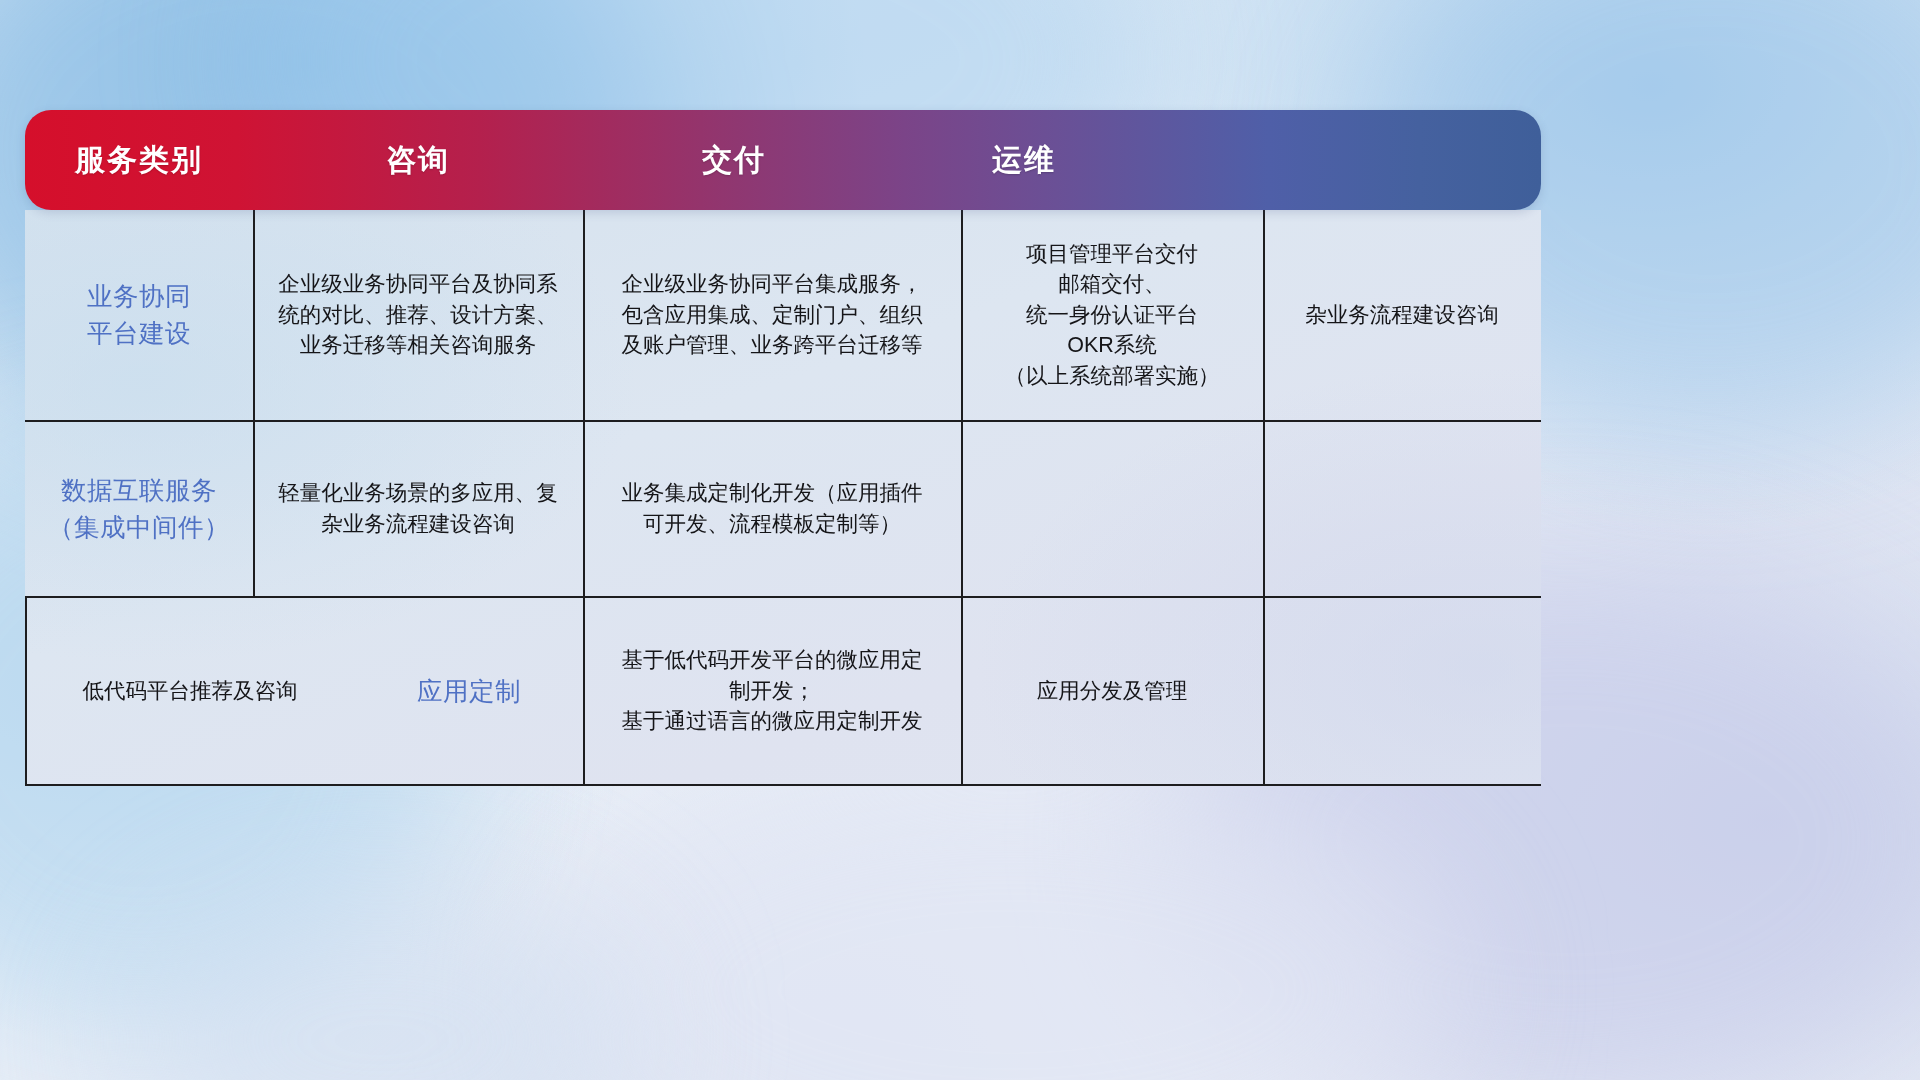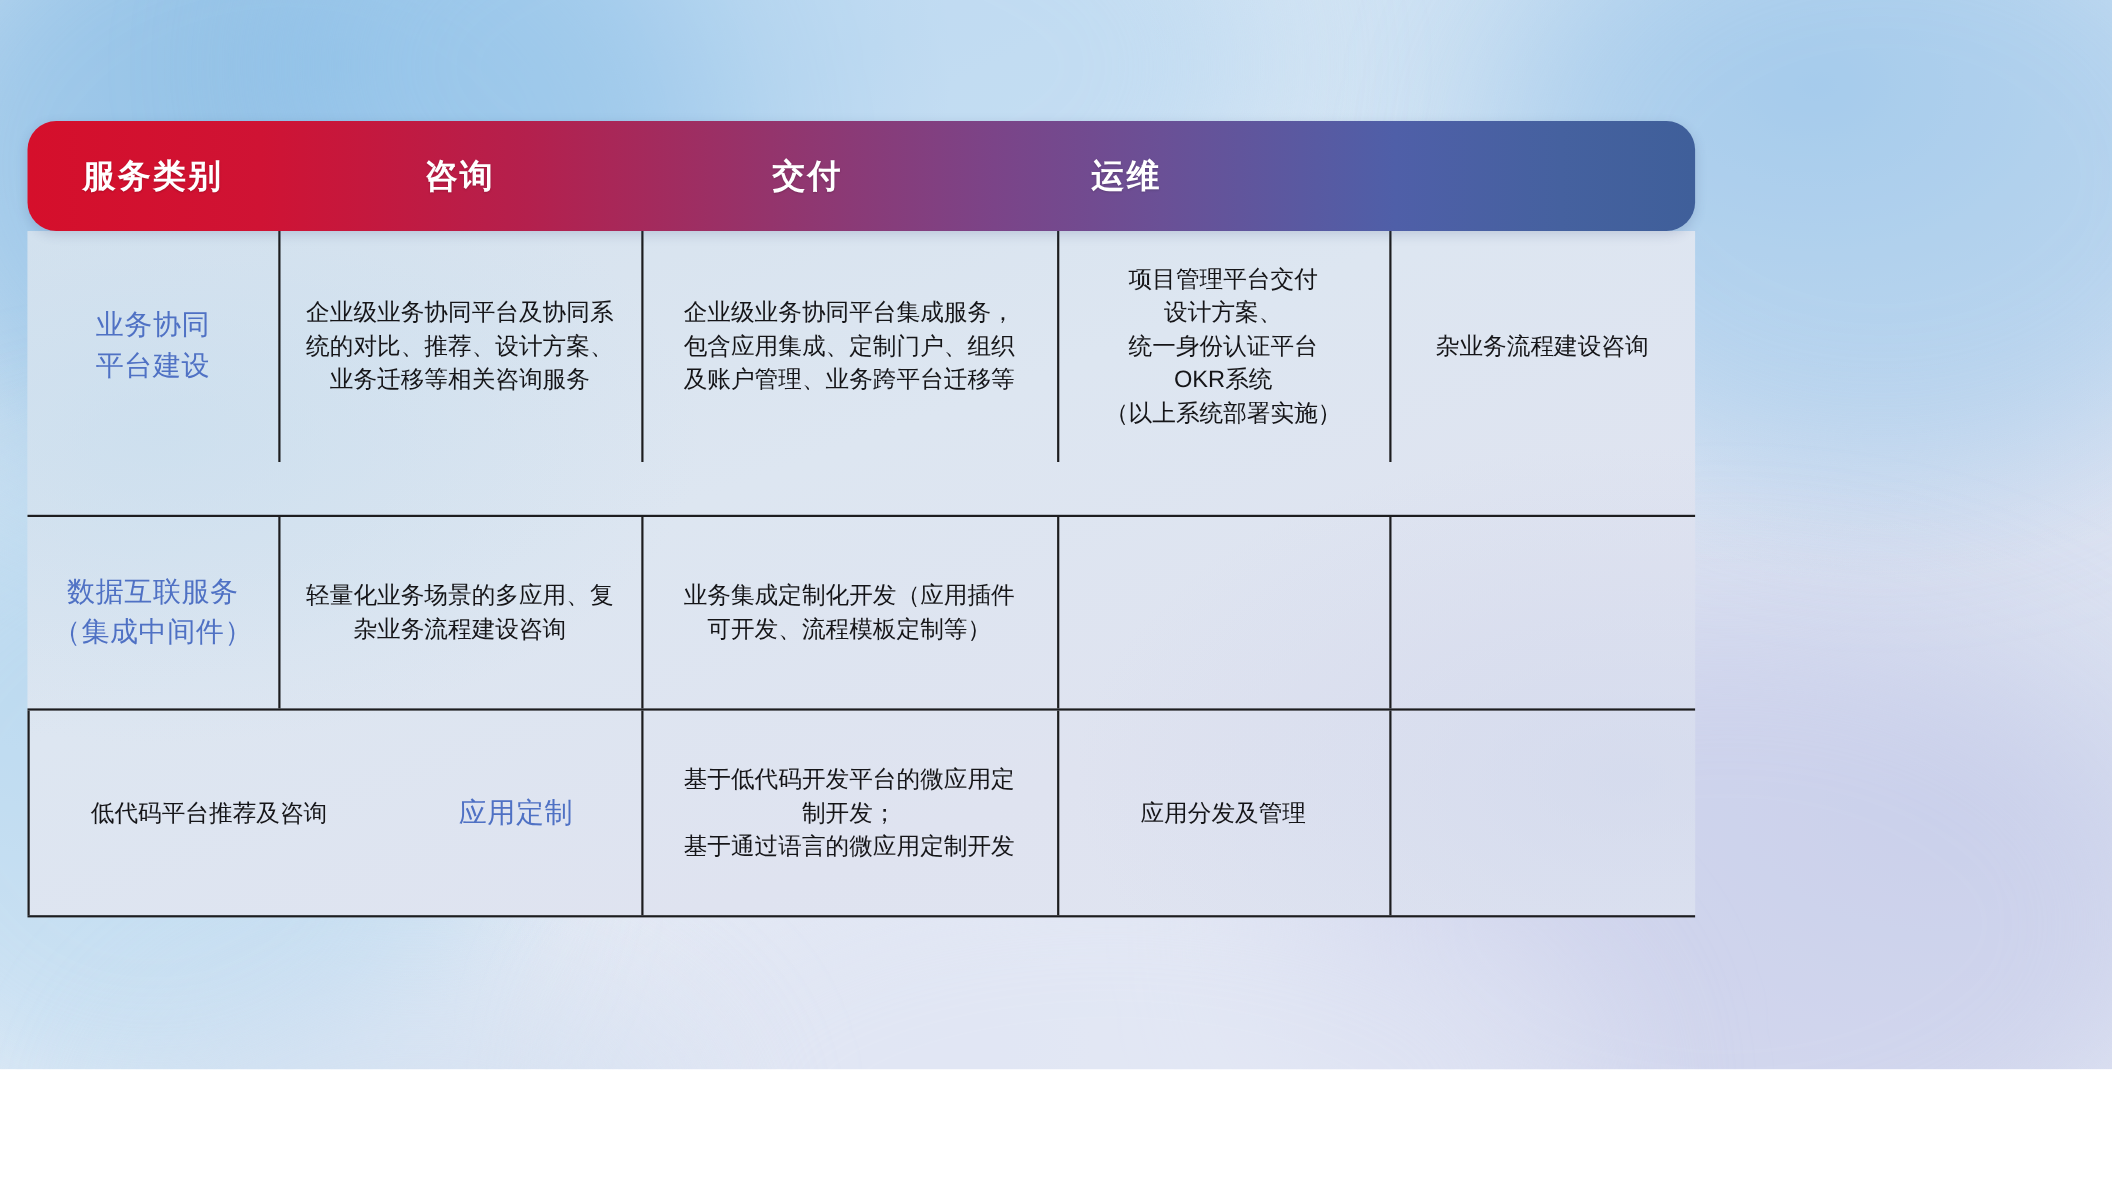--- a/index.html
+++ b/index.html
@@ -6,21 +6,21 @@
   html,body { width:1920px; height:1080px; }
   body {
     font-family:"Liberation Sans","DejaVu Sans",sans-serif;
     background:#ffffff;
     overflow:hidden;
   }
 
   
   #stage {
     position:relative;
-    width:1920px; height:972px;
+    width:1920px; height:1080px;
     overflow:hidden;
   }
   .bg-base {
     position:absolute; inset:0;
     background:
       radial-gradient(ellipse 900px 620px at 16% 6%,  rgba(150,196,232,0.95) 0%, rgba(150,196,232,0) 62%),
       radial-gradient(ellipse 1000px 700px at 86% 8%, rgba(171,208,238,0.90) 0%, rgba(171,208,238,0) 64%),
       radial-gradient(ellipse 820px 560px at 6% 62%,  rgba(196,221,240,0.95) 0%, rgba(196,221,240,0) 66%),
       radial-gradient(ellipse 1100px 720px at 92% 76%, rgba(205,214,236,0.92) 0%, rgba(205,214,236,0) 66%),
       radial-gradient(ellipse 760px 520px at 44% 98%, rgba(222,229,243,0.95) 0%, rgba(222,229,243,0) 66%),
@@ -115,21 +115,21 @@
     background:#1d1d1f;
   }
   .td.rowlabel {
     color:#4f71c4;
     font-weight:normal;
     font-size:25.5px;
     line-height:1.45;
     letter-spacing:0.5px;
   }
   .r1 { height:210px; }
-  .r2 { height:176px;margin-top:48px; }
+  .r2 { height:176px; }
   .r3 { height:188px; }
 
   
   .c0 { width:228px; }
   .c1 { width:330px; }
   .c2 { width:378px; }
   .c3 { width:302px; }
   .c4 { width:278px; }
 </style>
 </head>
@@ -159,21 +159,21 @@
       <div class="trow r1">
         <div class="td c0 rowlabel">业务协同
 平台建设</div>
         <div class="td c1 has-rule">企业级业务协同平台及协同系
 统的对比、推荐、设计方案、
 业务迁移等相关咨询服务</div>
         <div class="td c2 has-rule">企业级业务协同平台集成服务，
 包含应用集成、定制门户、组织
 及账户管理、业务跨平台迁移等</div>
         <div class="td c3 has-rule">项目管理平台交付
-设计方案、
+邮箱交付、
 统一身份认证平台
 OKR系统
 （以上系统部署实施）</div>
         <div class="td c4 has-rule">杂业务流程建设咨询</div>
       </div>
 
       <div class="trow r2">
         <div class="td c0 rowlabel">数据互联服务
 （集成中间件）</div>
         <div class="td c1 has-rule">轻量化业务场景的多应用、复

